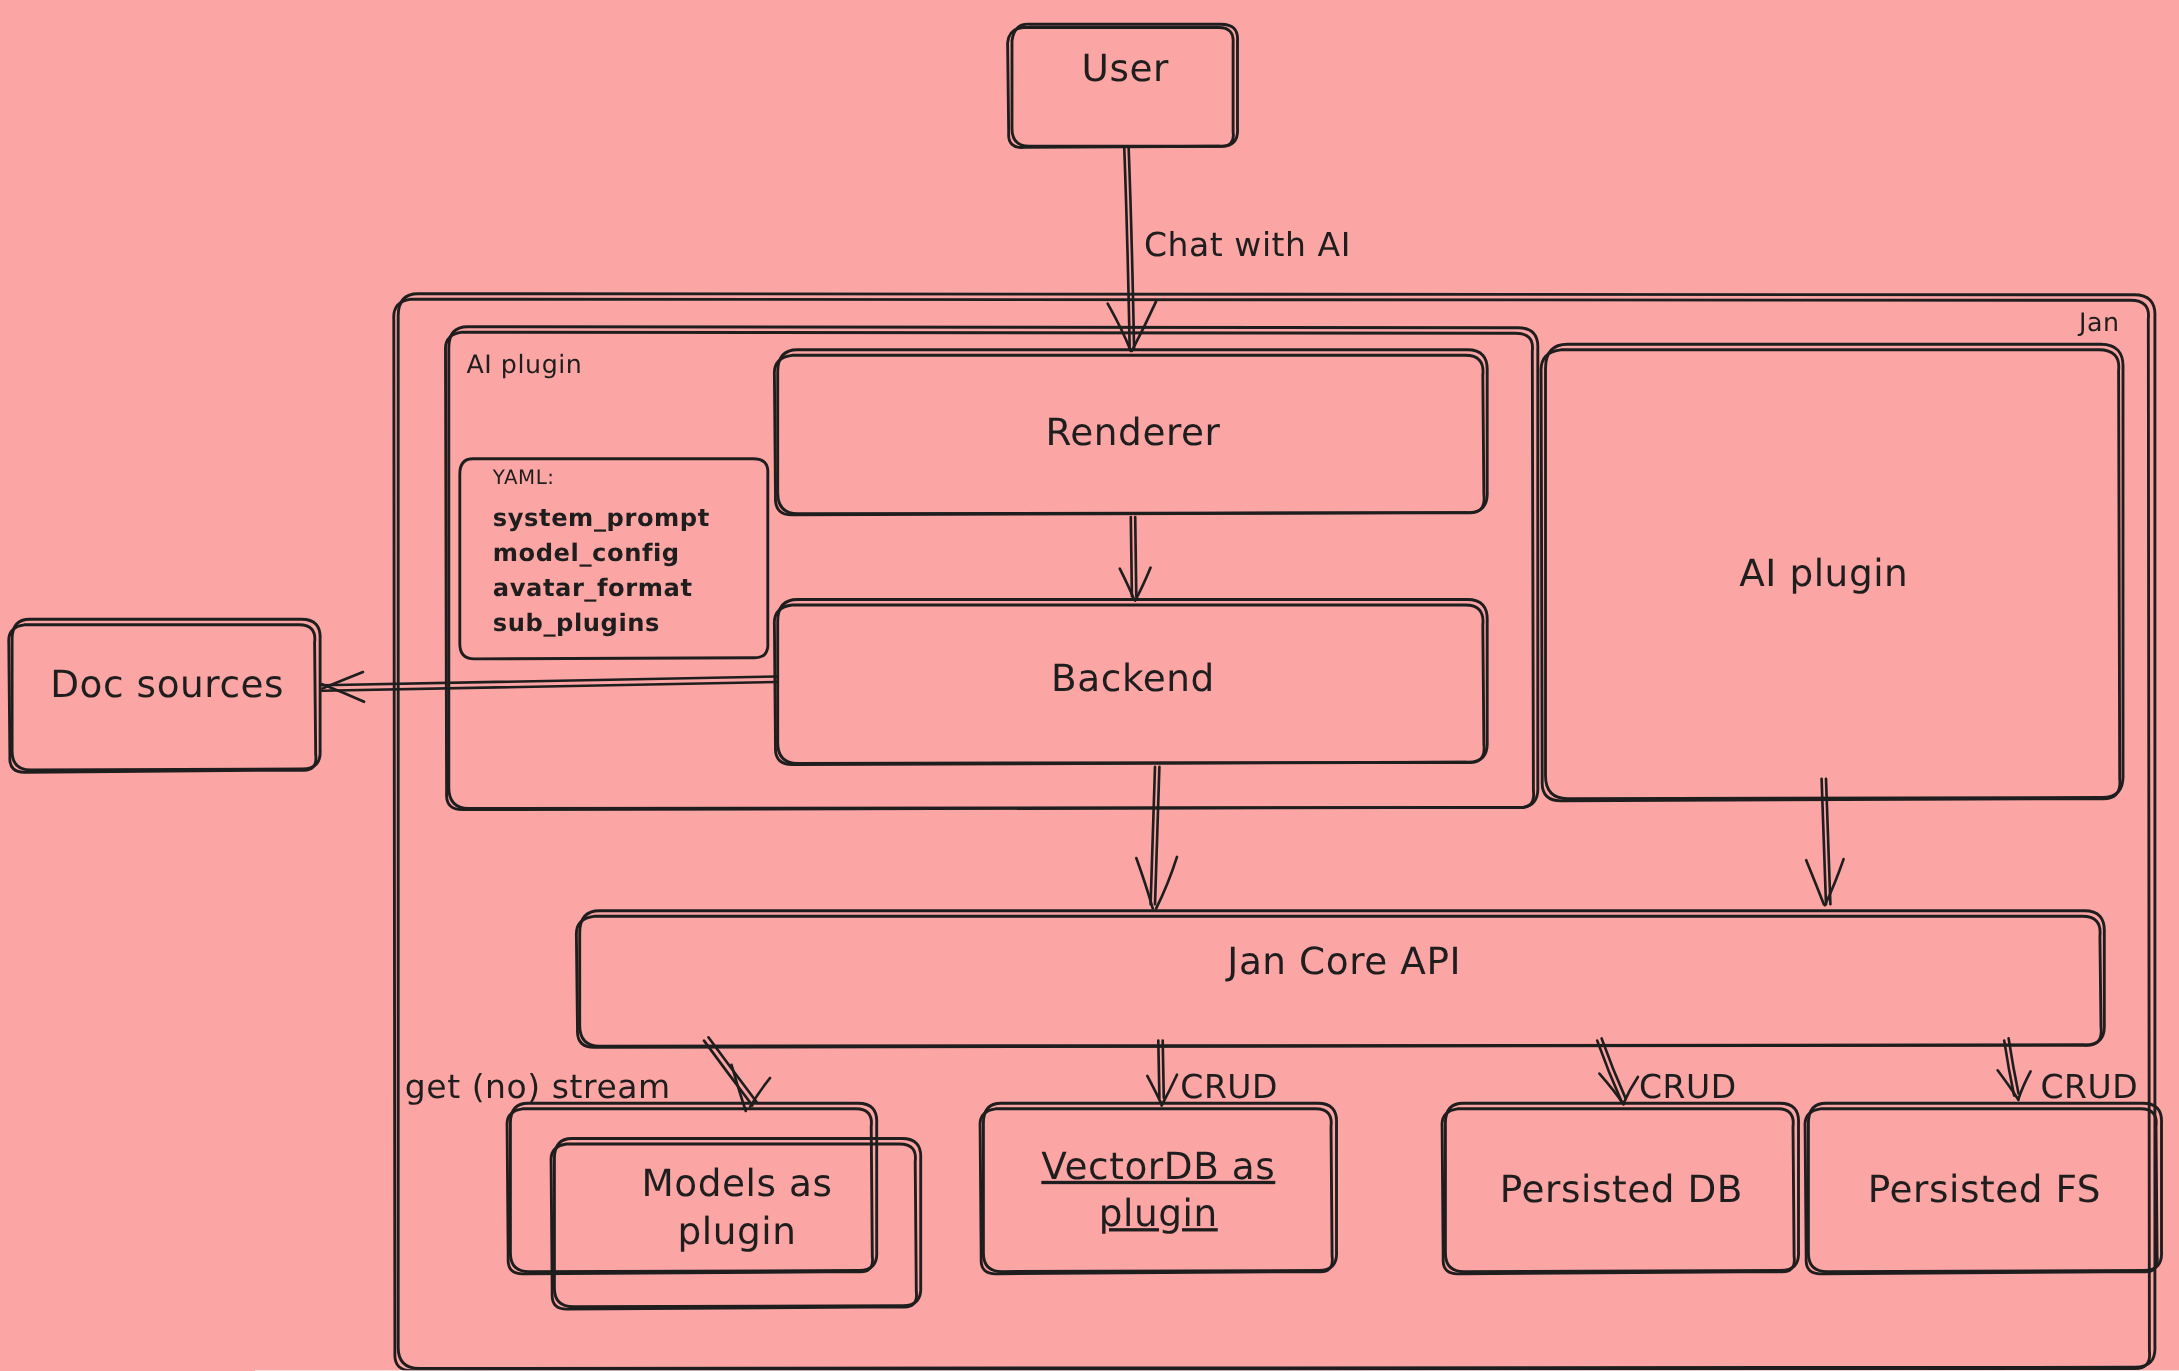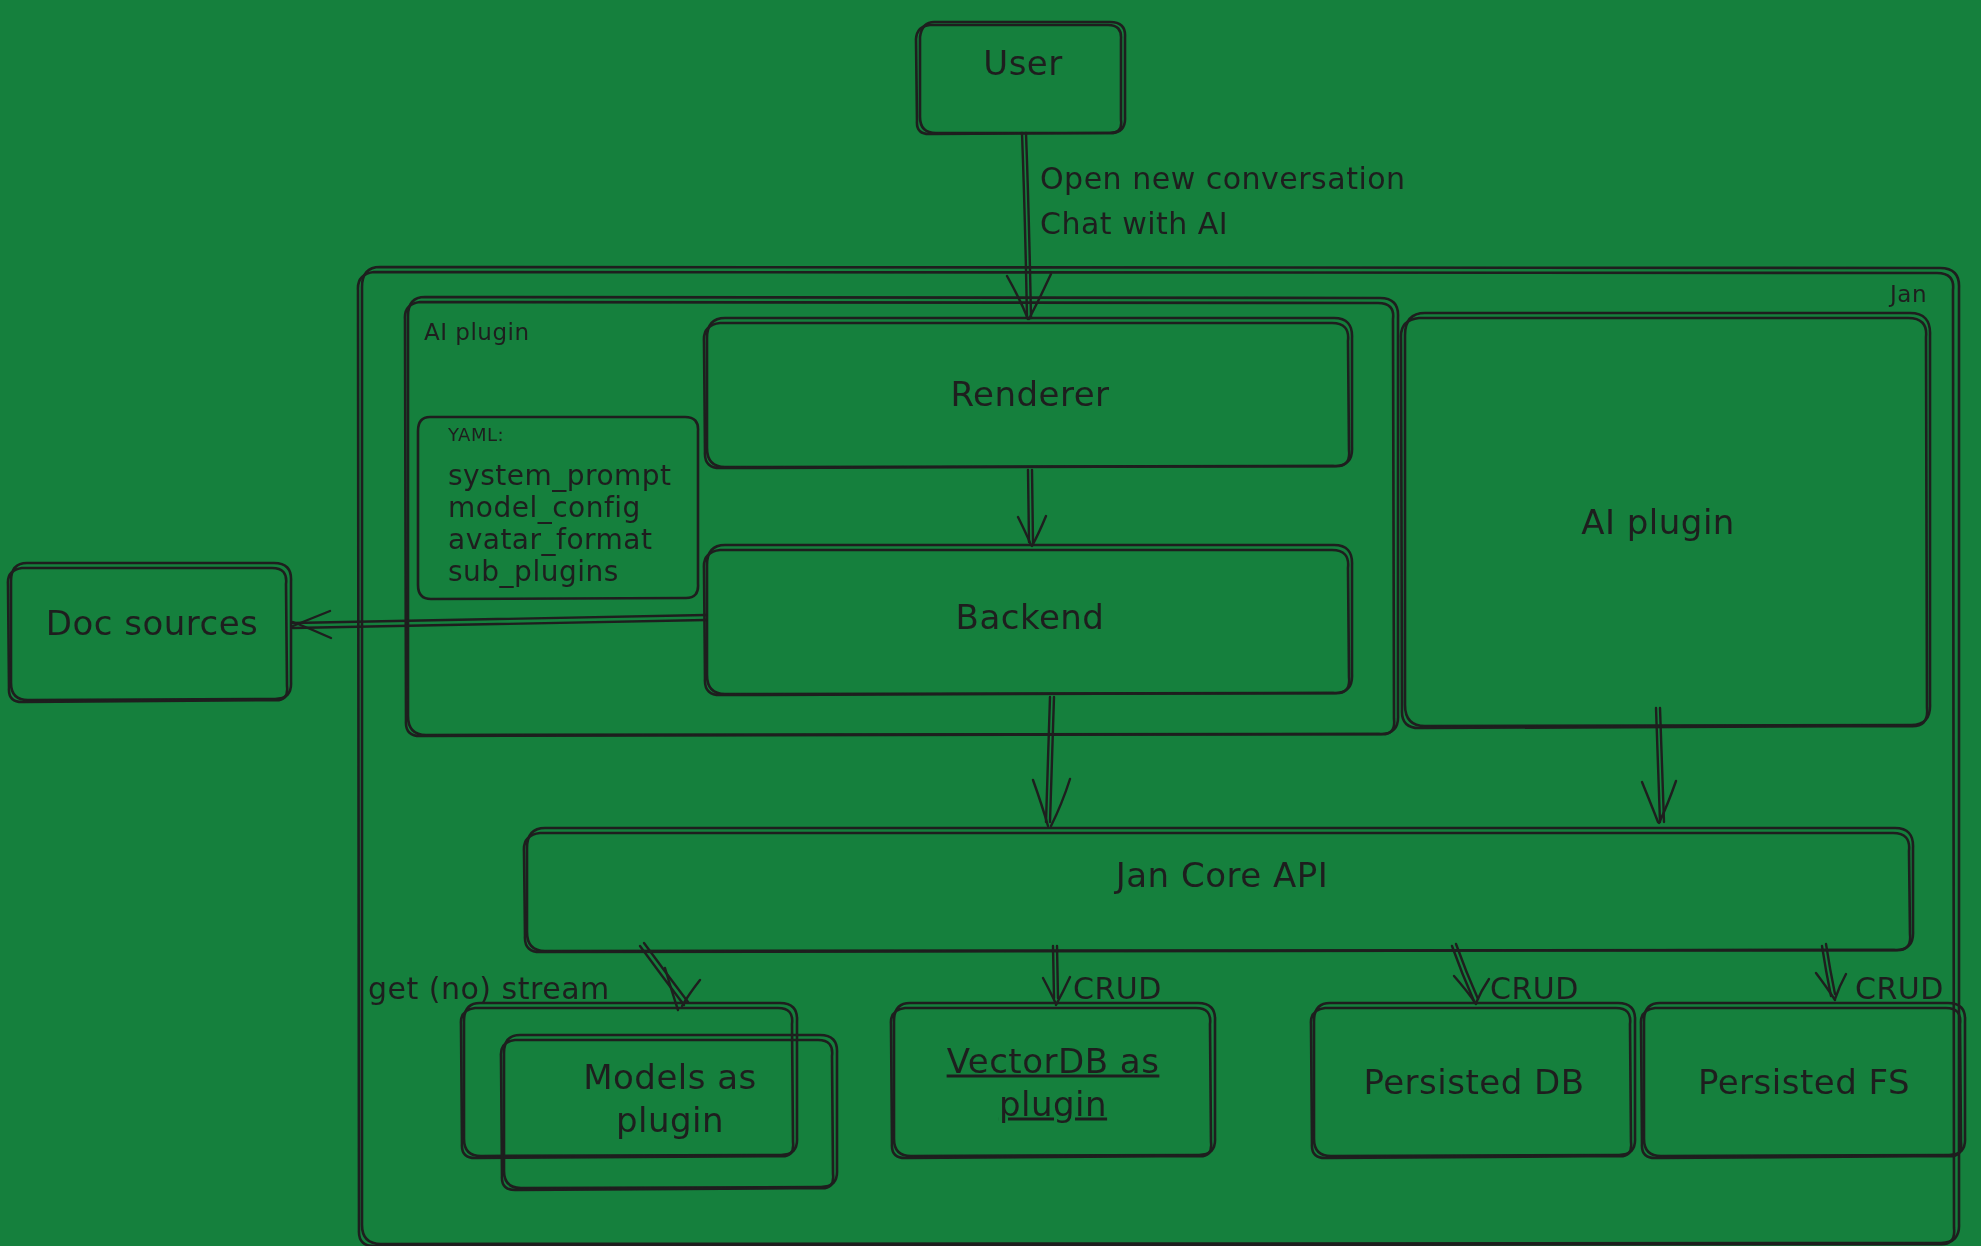--- a/index.html
+++ b/index.html
@@ -4,21 +4,21 @@
 <style>
   html, body {
     margin: 0;
     padding: 0;
     background: #ffffff;
   }
   #canvas {
     position: relative;
     width: 1981px;
     height: 1246px;
-    background: #15803d;
+    background: #fca5a5;
     overflow: hidden;
     font-family: "DejaVu Sans", sans-serif;
   }
   svg.layer {
     position: absolute;
     top: 0; left: 0;
     width: 1981px;
     height: 1246px;
   }
   .lbl {
@@ -33,21 +33,21 @@
   .lbl.ctr {
     text-align: center;
     transform: translate(-50%, -50%);
   }
   .lbl.left {
     text-align: left;
   }
   .t-node   { font-size: 34px; }
   .t-group  { font-size: 23px; }
   .t-edge   { font-size: 30px; }
-  .t-small  { font-size: 28px; }
+  .t-small  { font-size: 22px; font-weight: bold; }
   .t-yamlh  { font-size: 18px; }
 </style>
 </head>
 <body>
 
 <div id="canvas">
 
   <svg class="layer" viewBox="0 0 1981 1246" xmlns="http://www.w3.org/2000/svg" fill="none" stroke="#1e1e1e" stroke-width="2.6" stroke-linecap="round" stroke-linejoin="round">
 
     <g>
@@ -179,21 +179,20 @@
         <path d="M1826 944 q4 26 9 50"></path>
         <path d="M1816 973 q12 16 19 27"></path>
         <path d="M1846 974 q-7 13 -11 25"></path>
       </g>
 
     </g>
   </svg>
 
   <div class="lbl ctr t-node" style="left:1023px; top:63px;">User</div>
 
-  <div class="lbl left t-edge" style="left:1040px; top:160px;">Open new conversation</div>
   <div class="lbl left t-edge" style="left:1040px; top:205px;">Chat with AI</div>
 
   <div class="lbl left t-group" style="left:424px; top:318px;">AI plugin</div>
 
   <div class="lbl left t-group" style="left:1890px; top:280px;">Jan</div>
 
   <div class="lbl left t-yamlh" style="left:448px; top:424px;">YAML:</div>
   <div class="lbl left t-small" style="left:448px; top:458px;">system_prompt</div>
   <div class="lbl left t-small" style="left:448px; top:490px;">model_config</div>
   <div class="lbl left t-small" style="left:448px; top:522px;">avatar_format</div>

